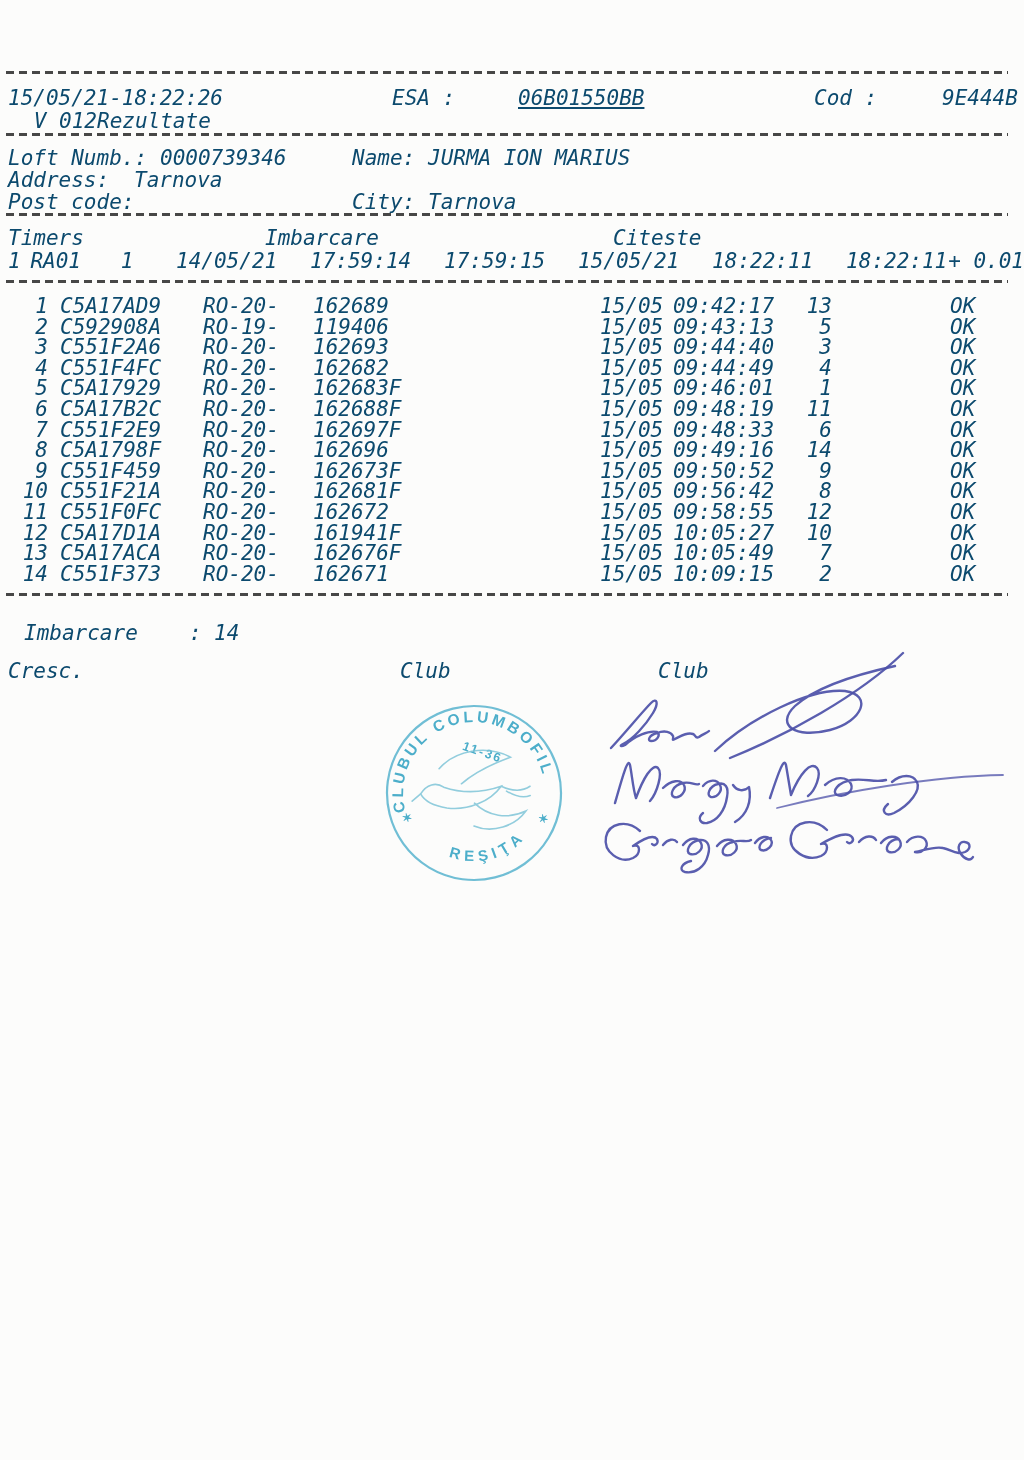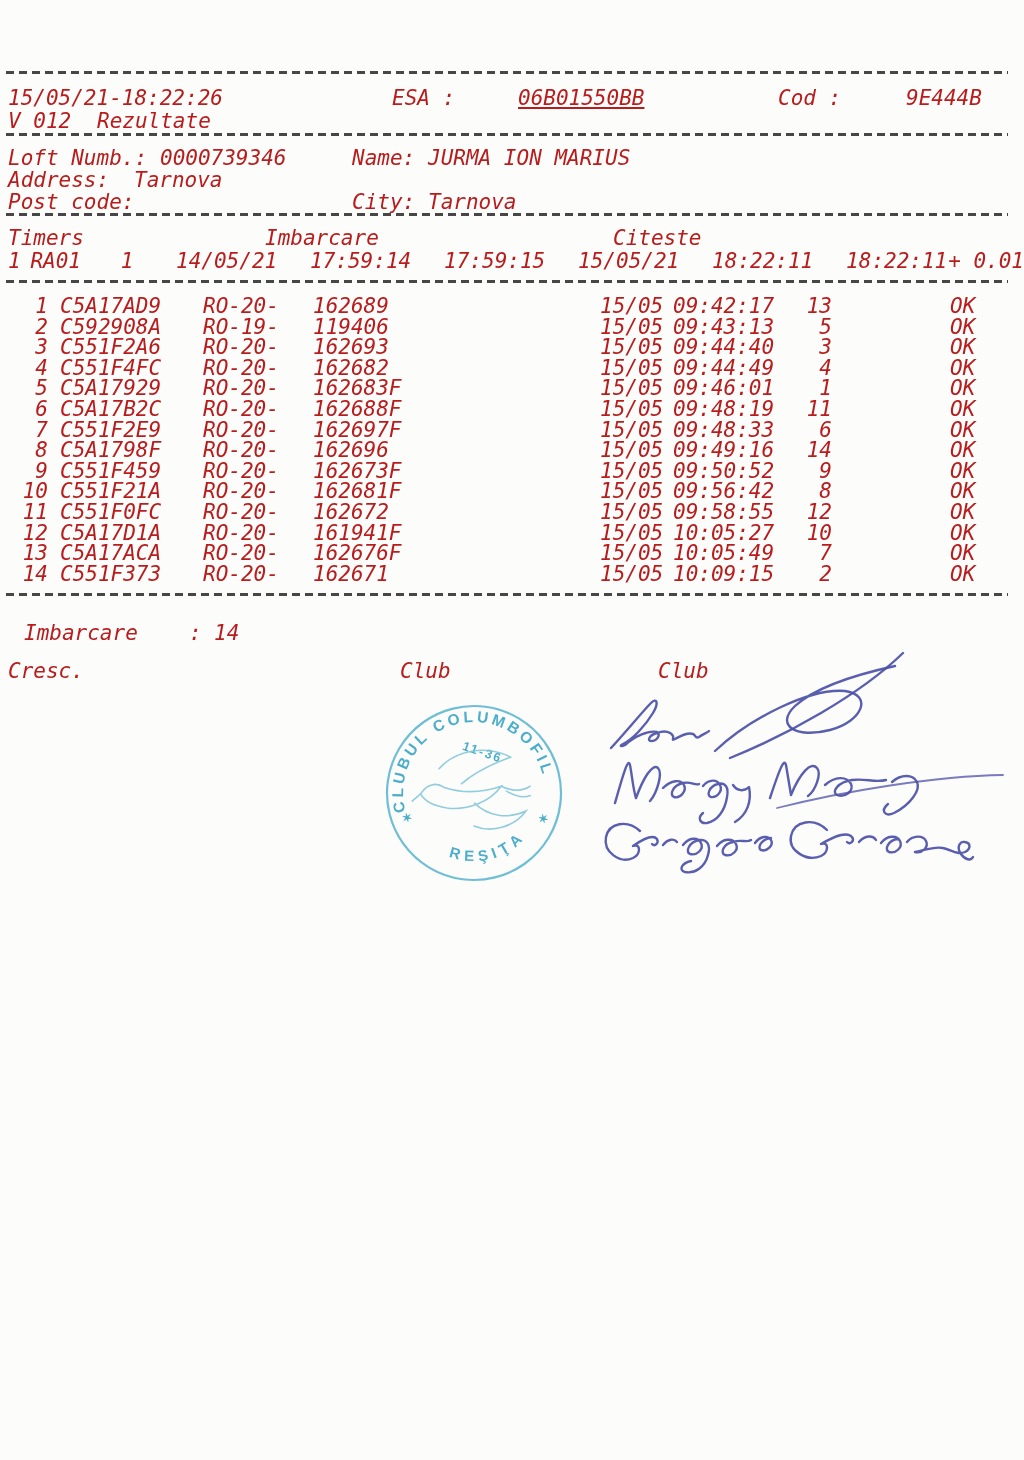--- a/index.html
+++ b/index.html
@@ -2,35 +2,35 @@
 <html><head>
 <meta charset="utf-8">
 <style>
   html,body{margin:0;padding:0;background:#ffffff;}
   .page{
     position:relative;
     width:1024px;height:1460px;
     background:#fcfcfb;
     font-family:"DejaVu Sans Mono","Liberation Mono",monospace;
     font-style:italic;
-    color:#b91c1c;
+    color:#0c4a6e;
     overflow:hidden;
   }
   .abs{position:absolute;left:0;width:1024px;}
   .pad{padding-left:8px;box-sizing:border-box;}
   .dashes{
     position:absolute;left:6px;width:1002px;height:3px;
     background:repeating-linear-gradient(90deg,#2e2e2e 0 8px,transparent 8px 13px);
     opacity:.88;
   }
   .line{display:flex;white-space:pre;font-size:21px;line-height:23px;}
   .cell{display:inline-block;overflow:visible;white-space:pre;}
   
-  .w-dt{width:384px;} .w-esal{width:126px;} .w-esav{width:260px;text-decoration:underline;} .w-codl{width:128px;}
-  .w-dev{width:292px;} .w-ver{width:89px;}
+  .w-dt{width:384px;} .w-esal{width:126px;} .w-esav{width:260px;text-decoration:underline;} .w-codl{width:128px;margin-left:36px;}
+  .w-dev{width:292px;} .w-ver{width:89px;text-align:right;}
   
   .w-loftl{width:152px;} .w-loftv{width:192px;} .w-namel{width:76px;}
   .w-addrl{width:126px;}
   .w-postl{width:344px;} .w-cityl{width:76px;}
   
   .w-tim1{width:257px;} .w-tim2{width:348px;}
   .w-u{width:25px;} .w-id{width:101px;} .w-ct{width:26px;} .w-t{width:114px;margin-left:32px;}
   
   .rtable{font-size:21px;}
   .rrow{display:flex;line-height:20.6px;white-space:pre;}

